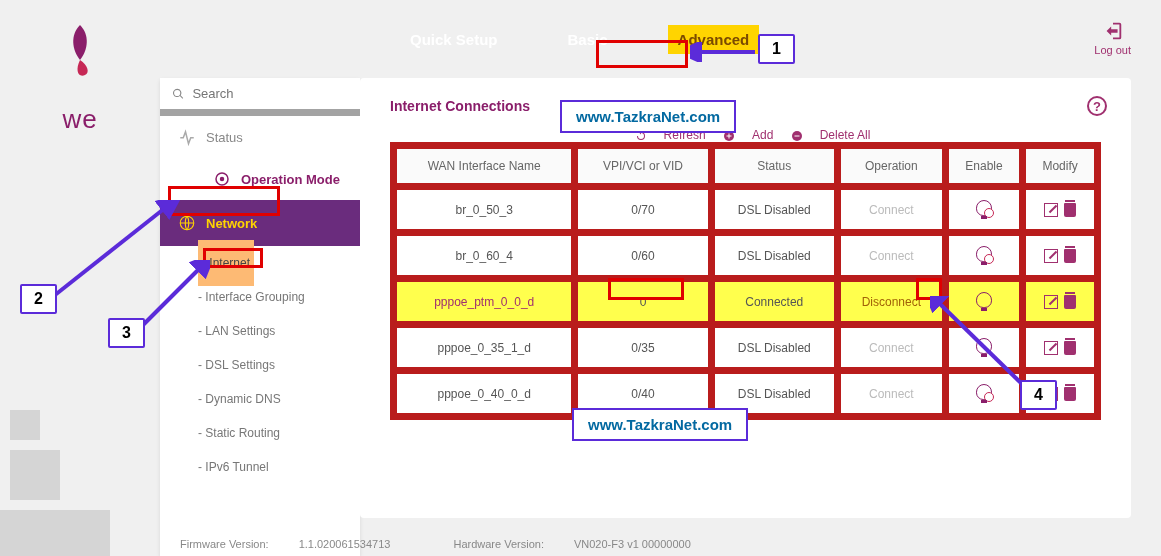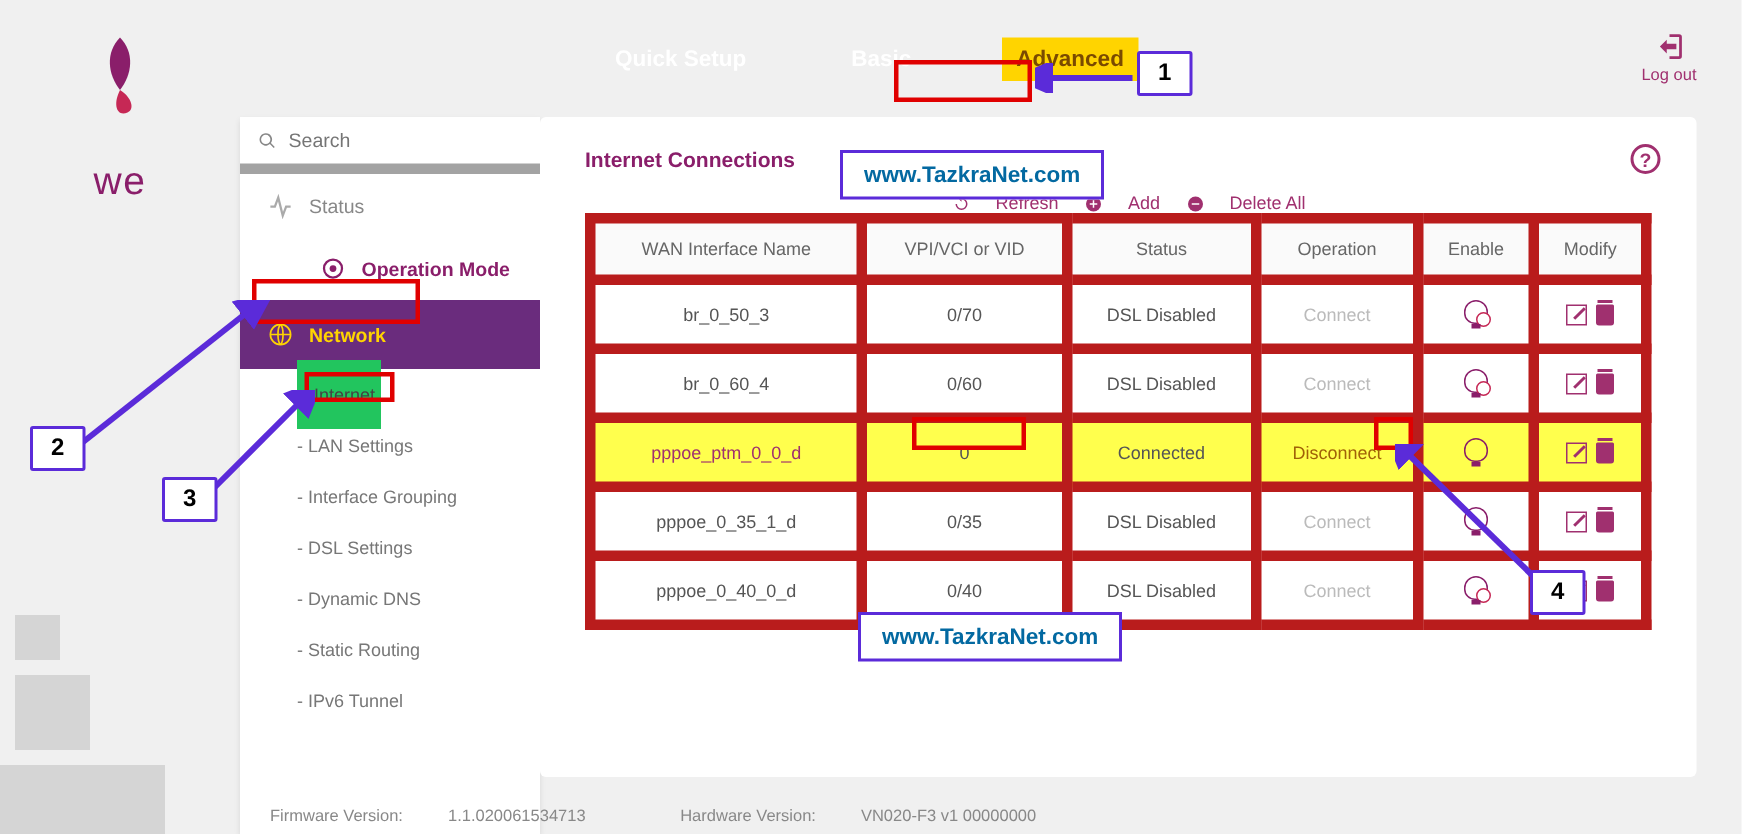--- a/index.html
+++ b/index.html
@@ -11,21 +11,21 @@
   .search { padding: 8px 12px; display: flex; align-items: center; border-bottom: 7px solid #a3a3a3; }
   .search svg { width: 14px; height: 14px; margin-right: 8px; fill: #888; }
   .search input { border: none; outline: none; font-size: 13px; width: 100%; }
   .nav-item { padding: 12px 18px; display: flex; align-items: center; cursor: pointer; }
   .nav-item.status { color: #888; }
   .nav-item.op-mode { color: #8a1e6a; font-weight: bold; margin-left: 35px; }
   .nav-item.network { background: #6a2c7d; color: #ffd400; font-weight: bold; padding: 14px 18px; }
   .nav-item svg, .nav-item .ico { width: 18px; height: 18px; margin-right: 10px; }
   .sub-item { padding: 10px 18px 10px 38px; cursor: pointer; color: #777; font-size: 12px; }
   .sub-item.active { color: #444; }
-  .sub-item.internet span { background: #22c55e; padding: 16px 4px; }
+  .sub-item.internet span { background: #fdba74; padding: 16px 4px; }
   .main { flex: 1; position: relative; }
   .top-tabs { height: 78px; display: flex; align-items: center; padding-left: 40px; gap: 50px; color: #fff; }
   .top-tabs .tab { font-size: 15px; font-weight: bold; cursor: pointer; padding: 6px 10px; }
   .top-tabs .tab.adv { background: #ffd400; color: #7a4a00; }
   .top-right { position: absolute; right: 30px; top: 20px; display: flex; gap: 30px; flex-direction: column; }
   .tr-item { text-align: center; color: #a0306f; cursor: pointer; font-size: 11px; }
   .tr-item svg { width: 22px; height: 22px; display: block; margin: 0 auto 2px; fill: #a0306f; }
   .panel { background: #fff; margin: 0 30px 0 0; border-radius: 4px; padding: 20px 30px; position: relative; min-height: 440px; }
   .panel h3 { color: #8a1e6a; font-size: 14px; font-weight: bold; margin-bottom: 14px; }
   .help-icon { position: absolute; right: 24px; top: 18px; width: 20px; height: 20px; border: 2px solid #a0306f; border-radius: 50%; color: #a0306f; font-weight: bold; font-size: 13px; text-align: center; line-height: 17px; cursor: pointer; }
@@ -91,22 +91,22 @@
       <span>Operation Mode</span>
     </div>
     <div class="nav-item network">
       <svg class="ico" viewBox="0 0 24 24">
           <circle cx="12" cy="12" r="9" fill="none" stroke="#ffd400" stroke-width="1.5"></circle>
           <path d="M3 12h18 M12 3c3 3 3 15 0 18 M12 3c-3 3-3 15 0 18" stroke="#ffd400" stroke-width="1.5" fill="none"></path>
         </svg>
       <span>Network</span>
     </div>
     <div class="sub-item internet active"><span>- Internet</span></div>
+    <div class="sub-item"><span>- Interface Grouping</span></div>
     <div class="sub-item"><span>- LAN Settings</span></div>
-    <div class="sub-item"><span>- Interface Grouping</span></div>
     <div class="sub-item"><span>- DSL Settings</span></div>
     <div class="sub-item"><span>- Dynamic DNS</span></div>
     <div class="sub-item"><span>- Static Routing</span></div>
     <div class="sub-item"><span>- IPv6 Tunnel</span></div>
   </div>
 
   <div class="main">
     <div class="top-tabs">
       <div class="tab">Quick Setup</div>
       <div class="tab">Basic</div>

